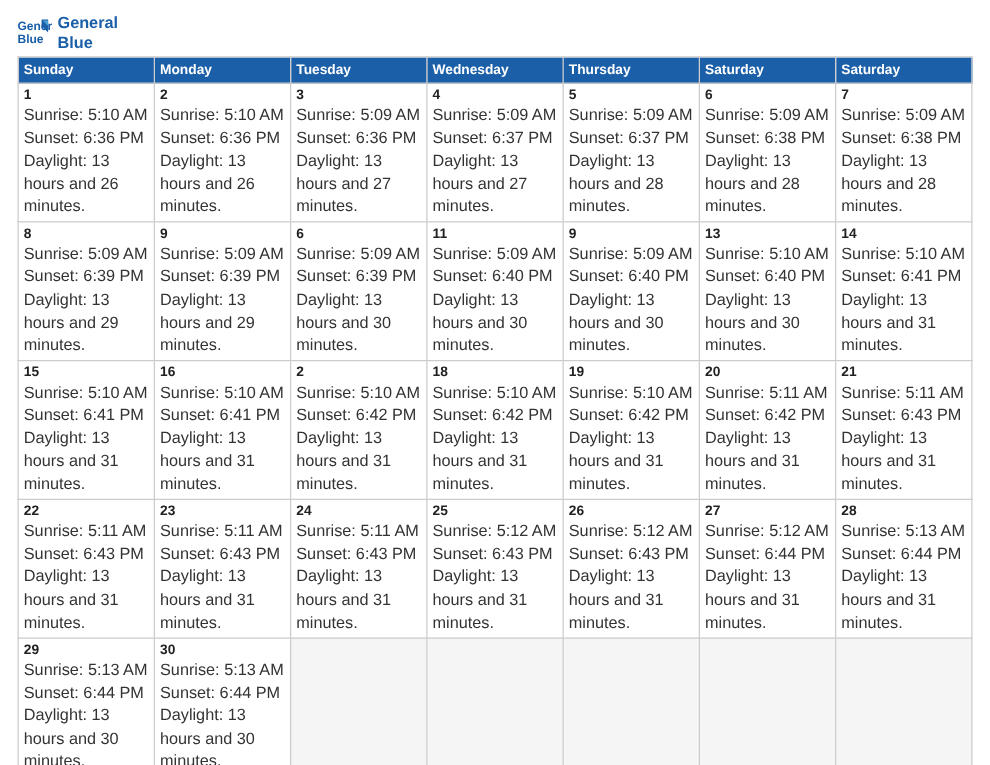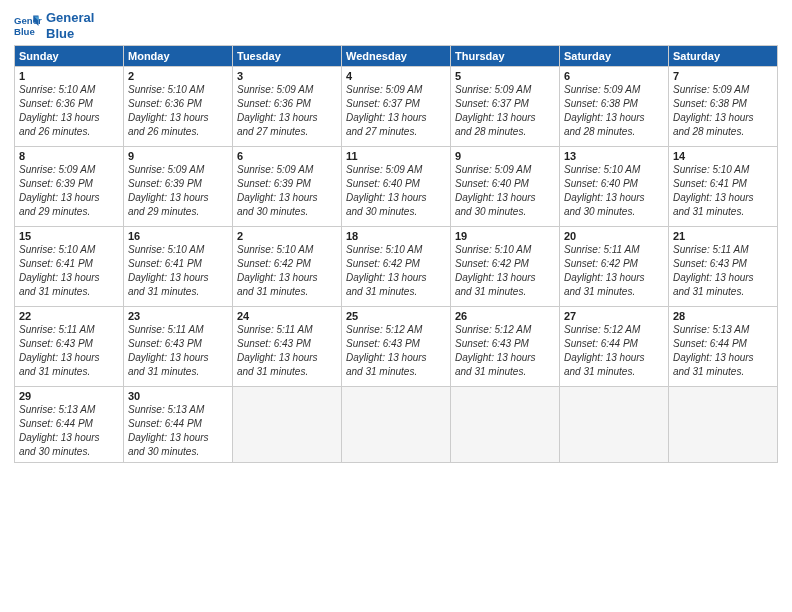--- a/index.html
+++ b/index.html
@@ -82,24 +82,23 @@
       height: 68px;
     }
     .day-num {
       font-size: 11px;
       font-weight: bold;
       color: #222;
       display: block;
       margin-bottom: 1px;
     }
     .day-info {
-      font-size: 10px;
+      font-size: 13px;
       color: #333;
       line-height: 1.4;
-      font-style: italic;
     }
   </style>
 </head>
 <body>
 
 <div class="page">
   <div class="header">
     <div class="logo">
       <svg class="logo-icon" viewBox="0 0 32 32">
         <text x="0" y="14" font-size="11" font-weight="bold" fill="#1a5fa8">General</text>

